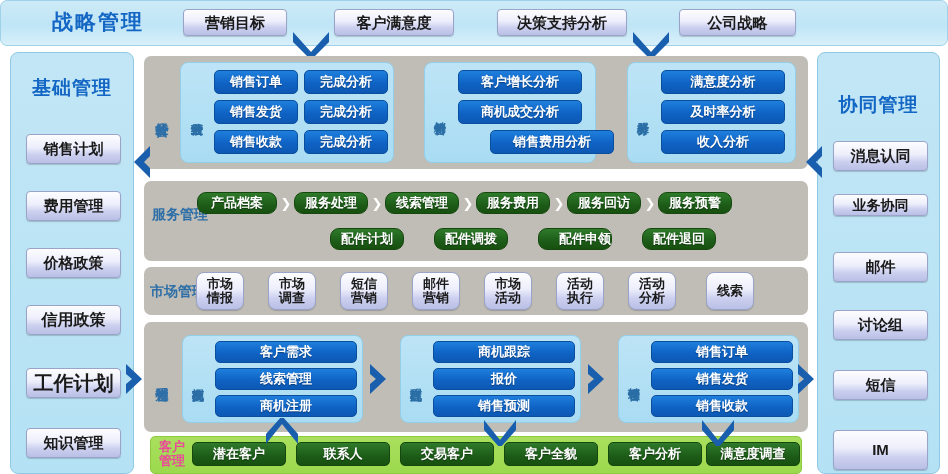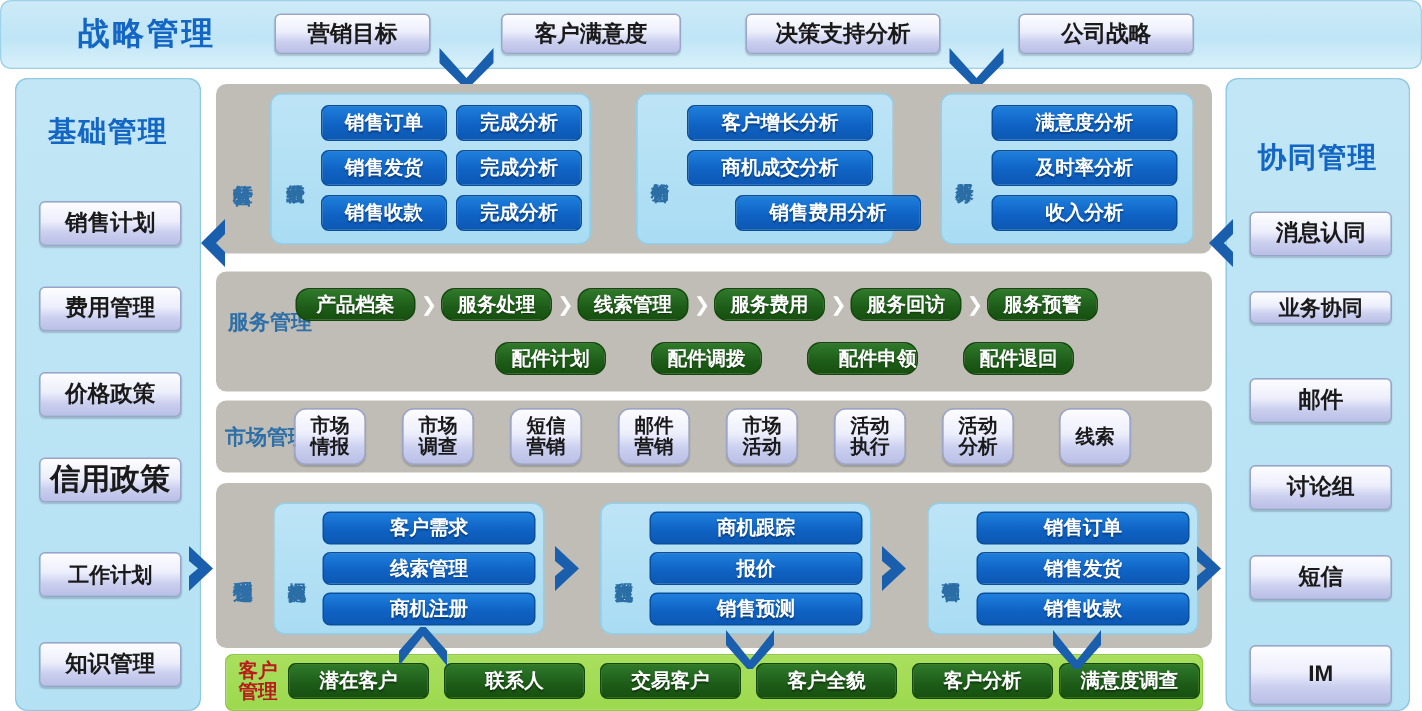--- a/index.html
+++ b/index.html
@@ -126,21 +126,21 @@
   .mbtn span{display:block;}
 
   
   .custband{
     position:absolute;
     background:linear-gradient(to bottom,#a9df5d 0%,#9cd94e 100%);
     border:1px solid #8ccb3d;
     border-radius:5px;box-sizing:border-box;
   }
   .custlabel{
-    position:absolute;color:#b91c1c;font-weight:bold;font-size:13px;
+    position:absolute;color:#ec4899;font-weight:bold;font-size:13px;
     width:30px;line-height:1.05;text-align:center;
   }
 
   
   .chev{position:absolute;}
   svg{display:block;}
 </style>
 </head>
 <body>
 
@@ -164,22 +164,22 @@
         <path d="M2 2 L20 22 L38 2 L38 12 L20 30 L2 12 Z" fill="#1a5fad"></path>
       </svg>
   </div>
 
   <div class="sidepanel" style="left:10px;top:52px;width:124px;height:422px;"></div>
   <div class="side-title" style="left:10px;top:75px;width:124px;">基础管理</div>
 
   <div class="gbtn" style="position:absolute;left:26px;top:134px;width:95px;height:30px;font-size:15px;">销售计划</div>
   <div class="gbtn" style="position:absolute;left:26px;top:191px;width:95px;height:30px;font-size:15px;">费用管理</div>
   <div class="gbtn" style="position:absolute;left:26px;top:248px;width:95px;height:30px;font-size:15px;">价格政策</div>
-  <div class="gbtn" style="position:absolute;left:26px;top:305px;width:95px;height:30px;font-size:20px;">信用政策</div>
-  <div class="gbtn" style="position:absolute;left:26px;top:368px;width:95px;height:30px;font-size:14px;">工作计划</div>
+  <div class="gbtn" style="position:absolute;left:26px;top:305px;width:95px;height:30px;font-size:16px;">信用政策</div>
+  <div class="gbtn" style="position:absolute;left:26px;top:368px;width:95px;height:30px;font-size:20px;">工作计划</div>
   <div class="gbtn" style="position:absolute;left:26px;top:428px;width:95px;height:30px;font-size:15px;">知识管理</div>
 
   <div class="sidepanel" style="left:817px;top:52px;width:123px;height:422px;"></div>
   <div class="side-title" style="left:817px;top:92px;width:123px;">协同管理</div>
 
   <div class="gbtn" style="position:absolute;left:833px;top:141px;width:95px;height:30px;font-size:15px;">消息认同</div>
   <div class="gbtn" style="position:absolute;left:833px;top:194px;width:95px;height:22px;font-size:14px;">业务协同</div>
   <div class="gbtn" style="position:absolute;left:833px;top:252px;width:95px;height:30px;font-size:15px;">邮件</div>
   <div class="gbtn" style="position:absolute;left:833px;top:310px;width:95px;height:30px;font-size:15px;">讨论组</div>
   <div class="gbtn" style="position:absolute;left:833px;top:370px;width:95px;height:30px;font-size:15px;">短信</div>

